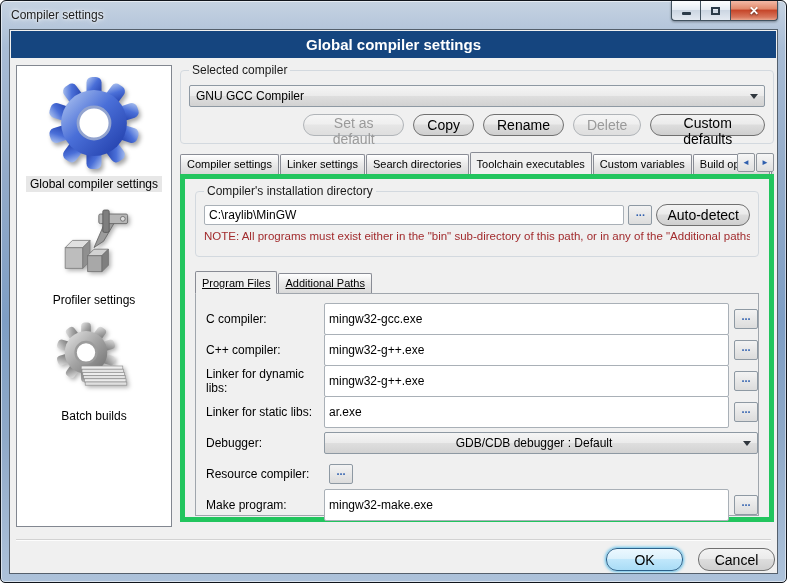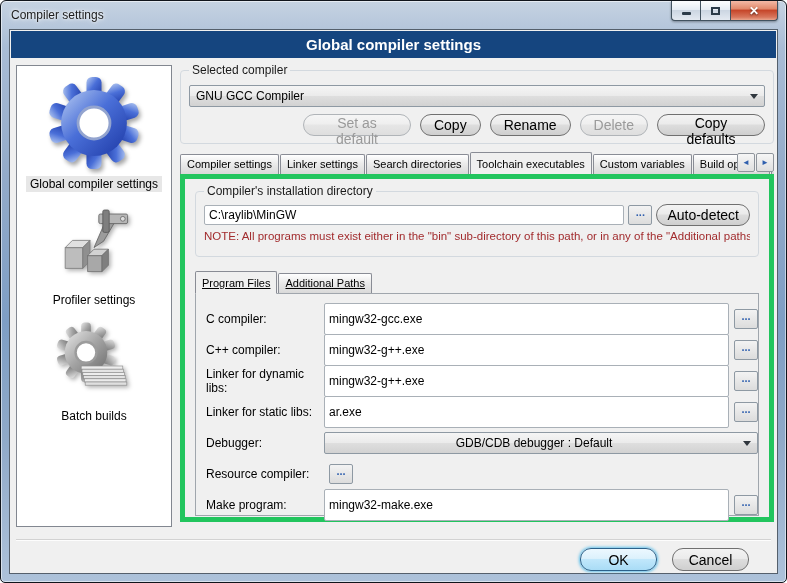--- a/index.html
+++ b/index.html
@@ -96,21 +96,21 @@
   .subtabbar{margin-top:14px;height:22px;display:flex;align-items:flex-end;text-decoration:underline;}
   .subpanel{border:1px solid #a0a6ad;height:223px;padding:14px 0 0 10px;background:#f0f0f0;}
   .frow{display:flex;align-items:center;margin-bottom:9px;height:22px;}
   .flabel{width:118px;flex-shrink:0;}
   .frow .textfield{height:32px;}
   .frow .combo{flex:1;text-align:center;}
 
   
   .footsep{position:absolute;left:6px;right:6px;top:509px;border-top:1px solid #d2d2d2;
     border-bottom:1px solid #fdfdfd;}
-  .footbtns{position:absolute;top:518px;right:28px;display:flex;gap:15px;}
+  .footbtns{position:absolute;top:518px;right:2px;display:flex;gap:15px;}
   .footbtns .btn{width:77px;height:23px;padding:0;}
 </style>
 </head>
 <body>
 
 <div class="window">
 
   <div class="titlebar">
     <span class="title">Compiler settings</span>
     <div class="winbtns">
@@ -222,21 +222,21 @@
         <span class="legend">Selected compiler</span>
         <div class="combo">
           <span class="val">GNU GCC Compiler</span>
           <span class="arrow-down"></span>
         </div>
         <div class="btnrow">
           <button class="btn" disabled="">Set as default</button>
           <button class="btn">Copy</button>
           <button class="btn">Rename</button>
           <button class="btn" disabled="">Delete</button>
-          <button class="btn" style="margin-left:auto">Copy defaults</button>
+          <button class="btn" style="margin-left:auto">Custom defaults</button>
         </div>
       </div>
 
       <div class="tabbar">
         <div class="tab">Compiler settings</div>
         <div class="tab">Linker settings</div>
         <div class="tab">Search directories</div>
         <div class="tab active">Toolchain executables</div>
         <div class="tab">Custom variables</div>
         <div class="tab">Build options</div>

